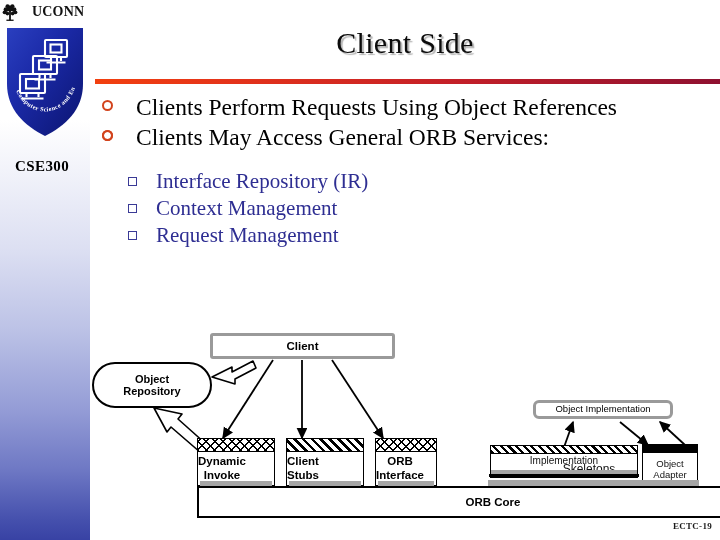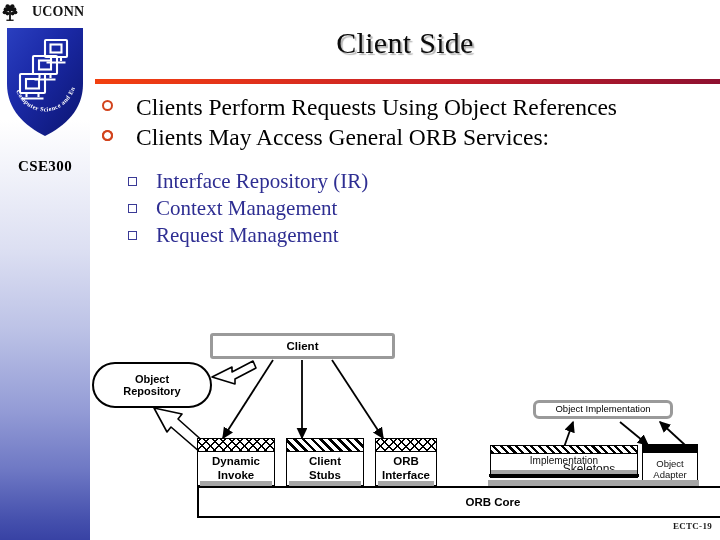--- a/index.html
+++ b/index.html
@@ -56,23 +56,22 @@
     line-height: 1;
   }
   #shield {
     position: absolute;
     left: 5px; top: 26px;
     width: 80px;
     height: 112px;
   }
   #cse-label {
     position: absolute;
-    left: 0; top: 158px;
+    left: 15px; top: 158px;
     width: 90px;
-    text-align: center;
     font-family: "Liberation Serif", serif;
     font-size: 15px;
     font-weight: bold;
     color: #000000;
     letter-spacing: 0.4px;
   }
 
   
   #title {
     position: absolute;
@@ -207,21 +206,20 @@
       repeating-linear-gradient(45deg, #000 0 2.6px, #ffffff 2.6px 6.2px);
   }
   .col .body {
     border-left: 1.6px solid #000000;
     border-right: 1.6px solid #000000;
     border-bottom: 1.6px solid #000000;
     box-sizing: border-box;
     background: #ffffff;
     display: flex;
     align-items: center;
-    justify-content: center;
     text-align: center;
     font-weight: bold;
     font-size: 11.5px;
     line-height: 1.15;
     color: #000;
   }
   .col .gbar {
     position: absolute;
     left: 1.6px; right: 1.6px;
     bottom: -1px;

